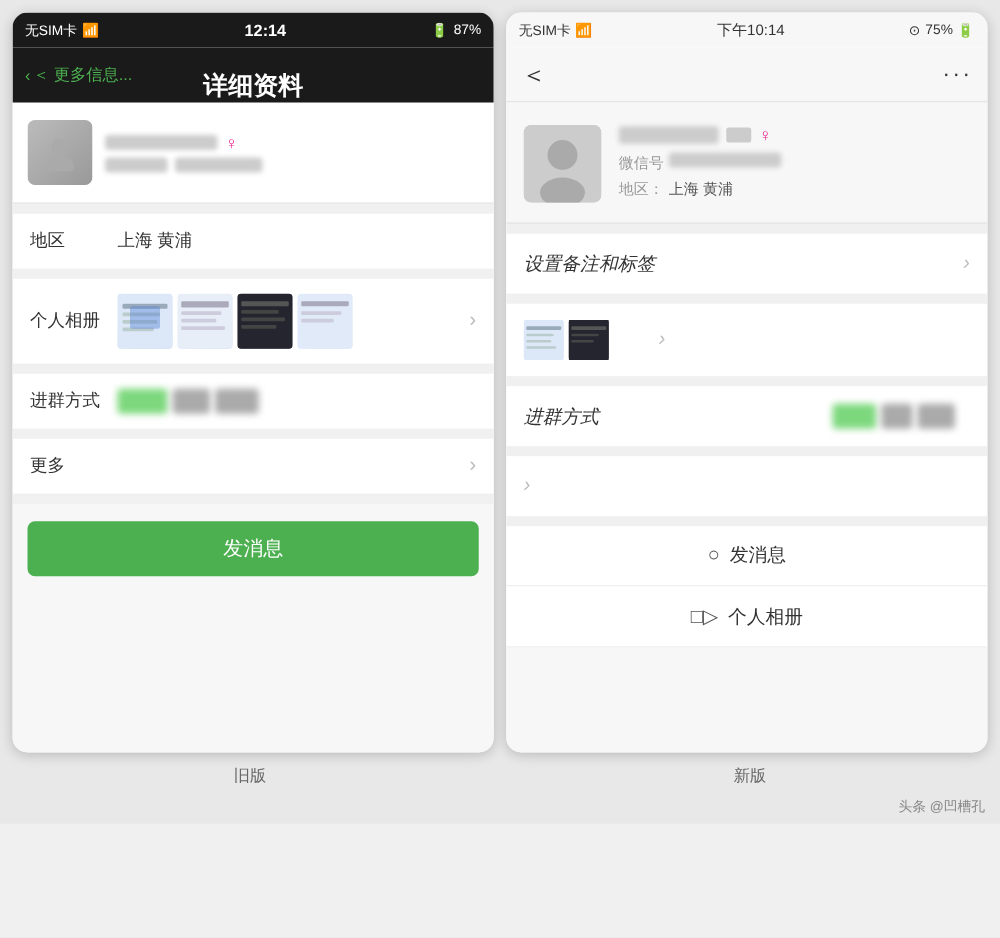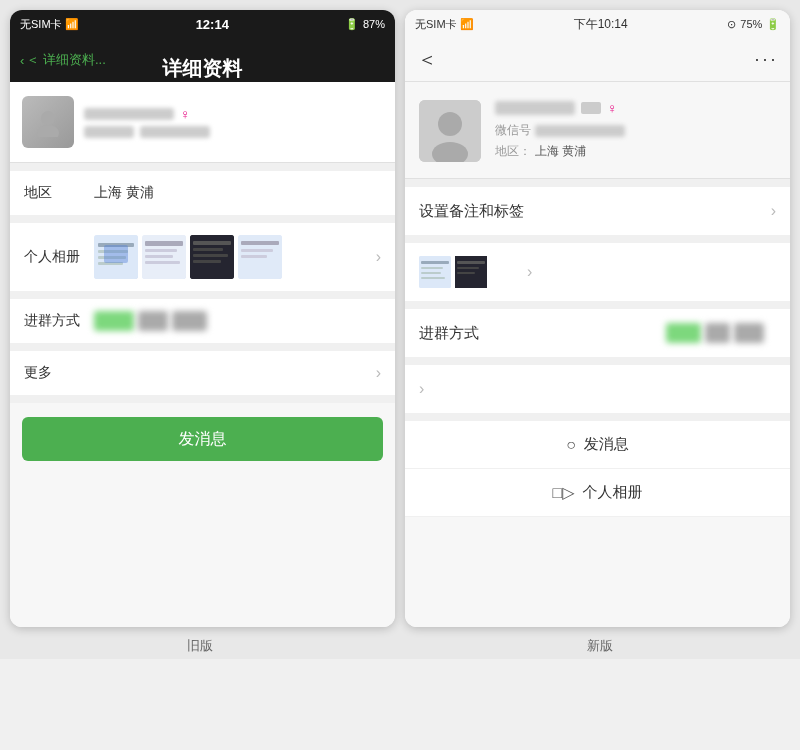--- a/index.html
+++ b/index.html
@@ -272,37 +272,37 @@
     }
     .right-profile-info { flex: 1; }
     .right-name-row {
       display: flex;
       align-items: center;
       gap: 6px;
       margin-bottom: 6px;
     }
     .right-sub-row {
       display: flex;
-      align-items: center;
       font-size: 12px;
       color: #666;
       margin-bottom: 4px;
     }
     .right-sub-label { margin-right: 4px; color: #999; }
 
     .right-list-section {
       background: #fff;
       flex-shrink: 0;
     }
     .right-list-item {
       display: flex;
       align-items: center;
       padding: 13px 14px;
       border-bottom: 1px solid #f0f0f0;
       min-height: 48px;
+      font-style: italic;
     }
     .right-list-item:last-child { border-bottom: none; }
     .right-list-label {
       font-size: 15px;
       color: #333;
       flex: 1;
     }
     .right-list-arrow {
       color: #bbb;
       font-size: 16px;
@@ -366,21 +366,21 @@
         <div class="status-center">12:14</div>
         <div class="status-right">
           <span>🔋</span>
           <span>87%</span>
         </div>
       </div>
 
       <div class="nav-bar">
         <div class="nav-back">
           <span>‹</span>
-          <span>＜ 详细资料...</span>
+          <span>＜ 更多信息...</span>
         </div>
         <div class="nav-title">详细资料</div>
       </div>
 
       <div class="phone-content">
 
         <div class="profile-section">
           <div class="avatar-box">
             <div class="avatar-inner">
               <svg width="30" height="30" viewBox="0 0 30 30">
@@ -608,13 +608,16 @@
 
       </div>
     </div>
   </div>
 
   <div class="labels-row">
     <span class="phone-label">旧版</span>
     <span class="phone-label">新版</span>
   </div>
 
+  <div class="watermark-row">
+    <span class="watermark">头条 @凹槽孔</span>
+  </div>
 </div>
 
 </body></html>

